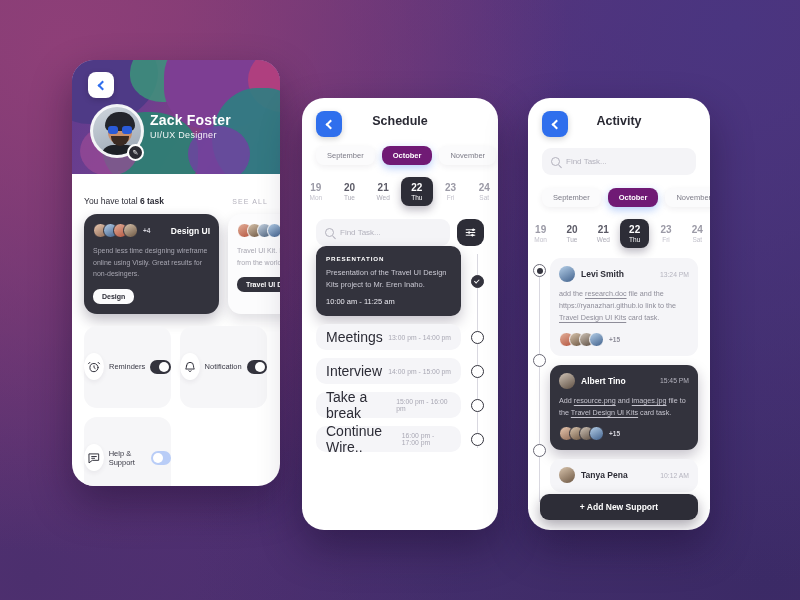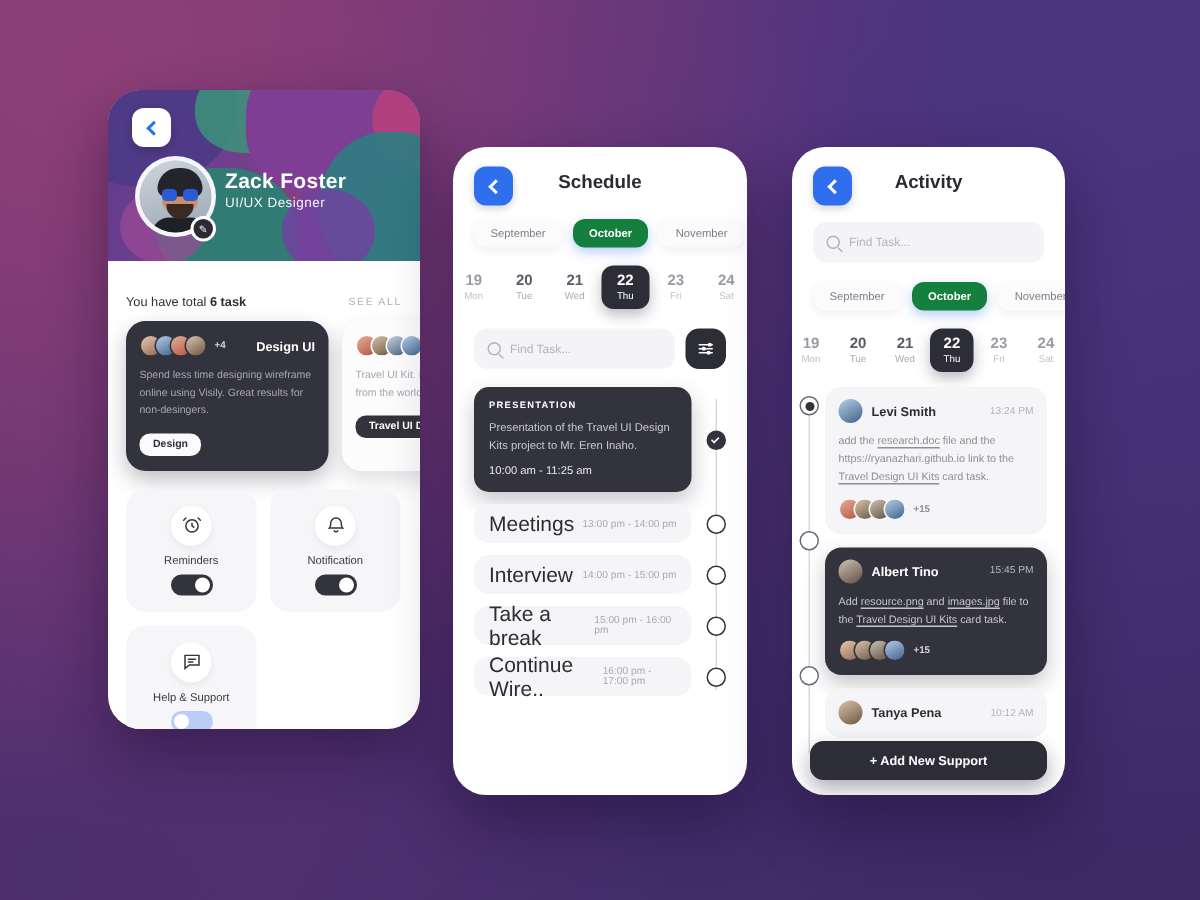--- a/index.html
+++ b/index.html
@@ -123,21 +123,21 @@
   .tc-btn {
     display:inline-block; margin-top: 9px; padding: 4px 9px; border-radius: 7px;
     font-size: 7px; font-weight: 700; cursor: pointer;
   }
   .task-card.dark .tc-btn { background:#fbfbfc; color:#2c2c36; }
   .task-card.light .tc-btn { background:#33333d; color:#fff; }
 
   .tiles { display:flex; flex-wrap: wrap; gap: 9px; margin-top: 12px; }
   .tile {
     width: 87px; height: 82px; border-radius: 13px; background: #f6f6f8;
-    display:flex; flex-direction:column; align-items:center; justify-content:center; gap:5px;
+    display:flex; flex-direction:row; align-items:center; justify-content:center; gap:5px;
   }
   .tile-ico {
     width: 27px; height: 27px; border-radius: 50%; background:#fff;
     display:flex; align-items:center; justify-content:center;
     box-shadow: 0 2px 5px rgba(40,30,60,.07);
   }
   .tile-label { font-size: 7.5px; color:#3a3a46; }
   .toggle {
     width: 28px; height: 14px; border-radius: 8px; position: relative; cursor:pointer;
   }
@@ -154,21 +154,21 @@
     font-size: 12.5px; font-weight: 700; color:#2a2a34;
   }
   .scr-head .back-btn { left: 14px; top: 13px; }
 
   .months { display:flex; gap: 7px; padding-left: 14px; }
   .month {
     flex: 0 0 auto; padding: 5px 11px; border-radius: 8px; background:#fbfbfc;
     font-size: 7.5px; color:#7d7c88; box-shadow: 0 2px 6px rgba(40,30,60,.07); cursor:pointer;
     white-space: nowrap;
   }
-  .month.active { background:#15803d; color:#fff; font-weight:700; box-shadow:0 3px 8px rgba(47,111,237,.35); }
+  .month.active { background:#701a75; color:#fff; font-weight:700; box-shadow:0 3px 8px rgba(47,111,237,.35); }
 
   .days { display:flex; gap: 2px; padding: 0 6px; margin-top: 12px; }
   .day {
     flex: 1 1 0; text-align:center; padding: 5px 0; border-radius: 8px; cursor:pointer;
   }
   .day .dnum { font-size: 10px; color:#5b5a66; font-weight:700; }
   .day .dlab { font-size: 6.5px; color:#acabb6; margin-top: 1px; }
   .day.dim .dnum { color:#9b9aa6; }
   .day.dim .dlab { color:#c3c2cc; }
   .day.active { background:#2d2d37; box-shadow:0 4px 9px rgba(35,25,55,.3); }
@@ -182,21 +182,21 @@
   }
   .mag { width: 9px; height: 9px; border: 1.4px solid #b3b2bd; border-radius: 50%; position: relative; }
   .mag::after { content:""; position:absolute; right:-3px; bottom:-2px; width:4px; height:1.4px; background:#b3b2bd; transform: rotate(45deg); }
   .search-ph { font-size: 8px; color:#b3b2bd; }
   .filter-btn {
     width: 27px; height: 27px; border-radius: 9px; background:#2d2d37;
     display:flex; align-items:center; justify-content:center; cursor:pointer;
   }
 
   
-  .sched-wrap { position:relative; margin-top: 12px; padding: 0 14px 0 14px; }
+  .sched-wrap { position:relative; padding: 0 14px 0 14px; }
   .timeline {
     position:absolute; right: 20px; top: 8px; bottom: 4px; width: 1px; background:#d9d8e0;
   }
   .sched-item { display:flex; align-items:stretch; gap: 0; margin-bottom: 8px; position: relative; }
   .sched-box { flex: 1; border-radius: 10px; }
   .sched-box.active {
     background:#33333d; padding: 9px 10px 10px 10px; box-shadow: 0 6px 14px rgba(30,20,50,.25);
   }
   .sched-box.plain {
     background:#f5f5f8; padding: 0 10px; height: 26px;

